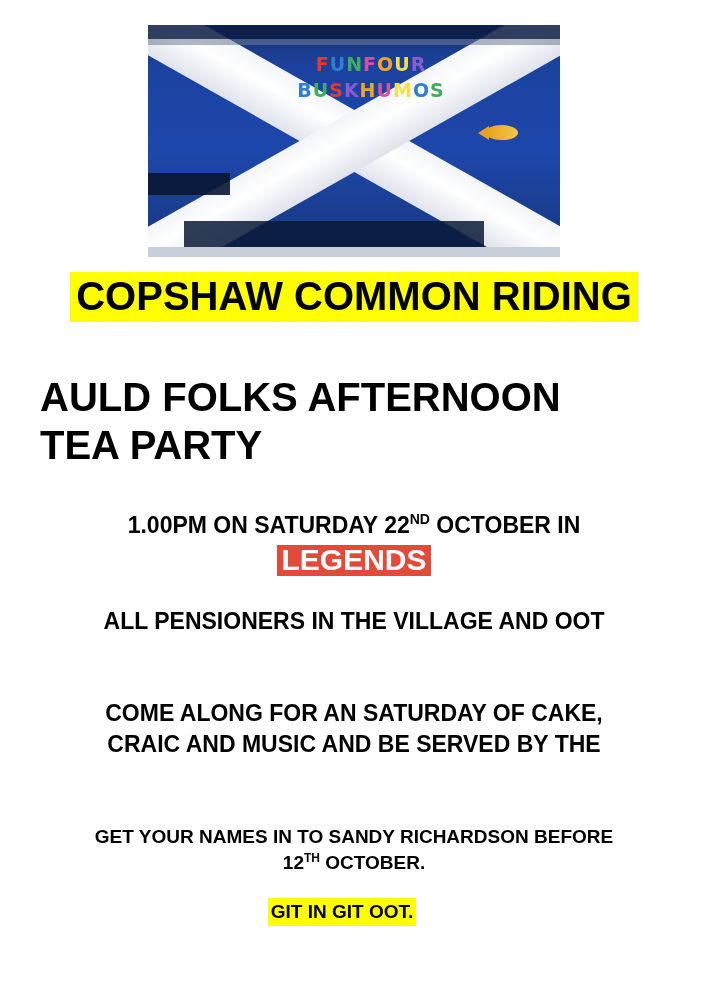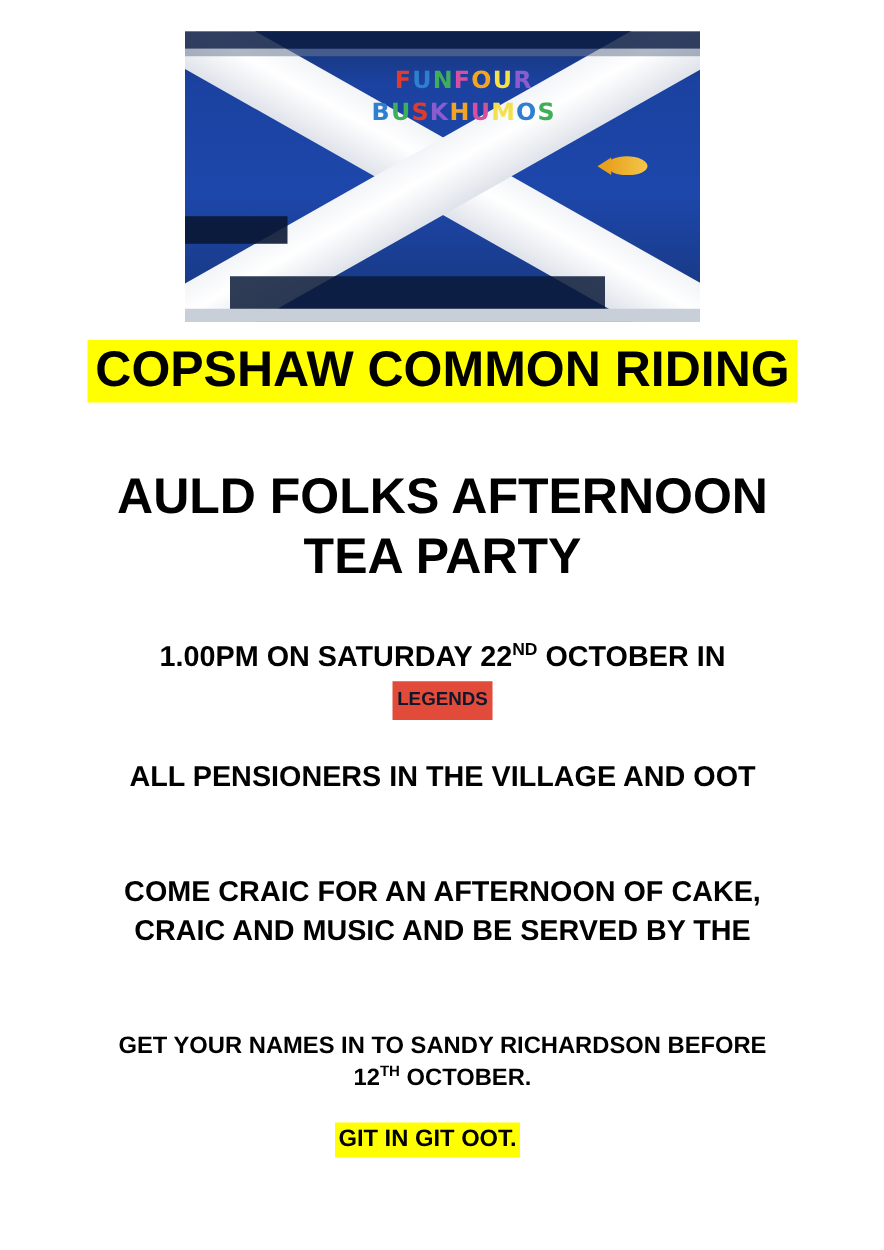--- a/index.html
+++ b/index.html
@@ -157,21 +157,20 @@
     font-weight: bold;
     line-height: 44px;
     letter-spacing: 0px;
   }
 
   .headline {
     position: absolute;
     left: 40px;
     top: 373px;
     width: 628px;
-    text-align: center;
     font-size: 40px;
     font-weight: bold;
     line-height: 48px;
   }
 
   .when-line {
     position: absolute;
     left: 40px;
     top: 510px;
     width: 628px;
@@ -187,24 +186,24 @@
   }
   .venue-wrap {
     position: absolute;
     left: 40px;
     top: 545px;
     width: 628px;
     text-align: center;
   }
   .venue {
     background: #e24a3a;
-    color: #0f172a;
+    color: #ffffff;
     display: inline-block;
     padding: 1px 4px 2px 4px;
-    font-size: 15px;
+    font-size: 30px;
     font-weight: bold;
     line-height: 28px;
   }
 
   .para {
     position: absolute;
     left: 40px;
     width: 628px;
     text-align: center;
     font-weight: bold;
@@ -290,21 +289,21 @@
 
   <div class="venue-wrap">
     <span class="venue">LEGENDS</span>
   </div>
 
   <div class="para para-invite">
     <div>ALL PENSIONERS IN THE VILLAGE AND OOT</div>
   </div>
 
   <div class="para para-come">
-    <div>COME CRAIC FOR AN AFTERNOON OF CAKE,</div>
+    <div>COME ALONG FOR AN SATURDAY OF CAKE,</div>
     <div>CRAIC AND MUSIC AND BE SERVED BY THE</div>
   </div>
 
   <div class="para para-names">
     <div>GET YOUR NAMES IN TO SANDY RICHARDSON BEFORE</div>
     <div>
       <span>12</span><sup>TH</sup><span> OCTOBER.</span>
     </div>
   </div>
 

